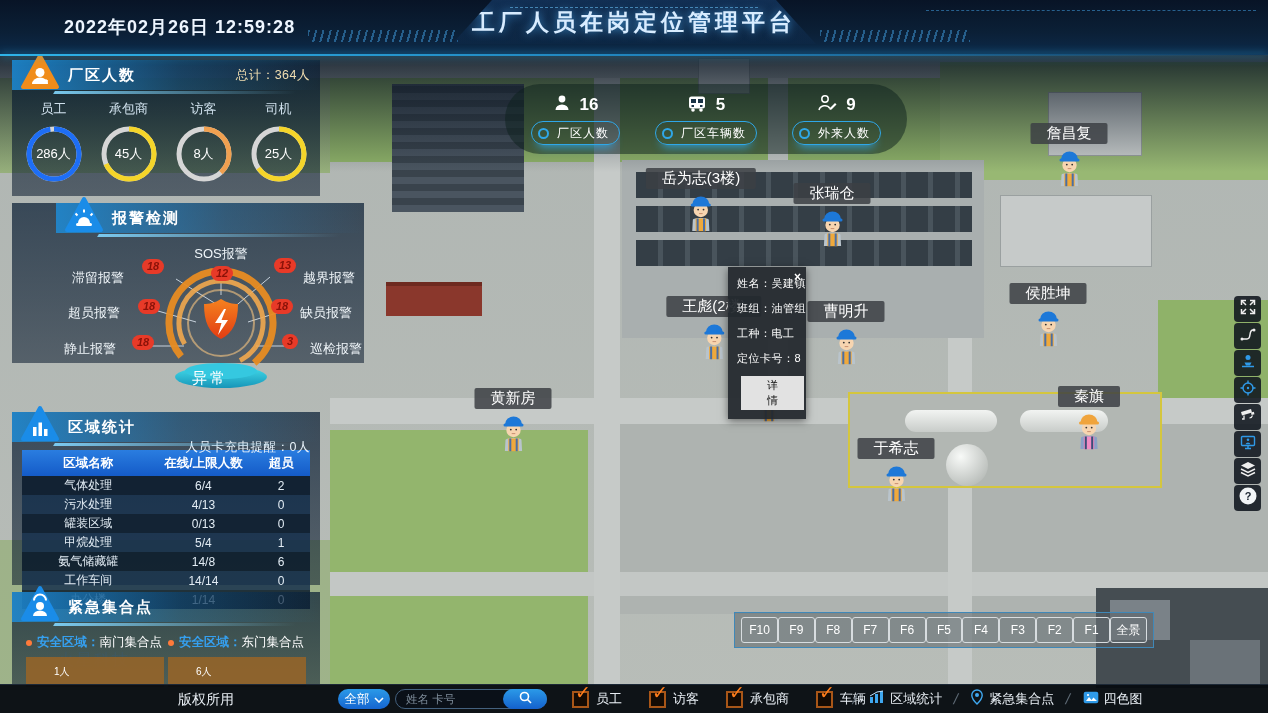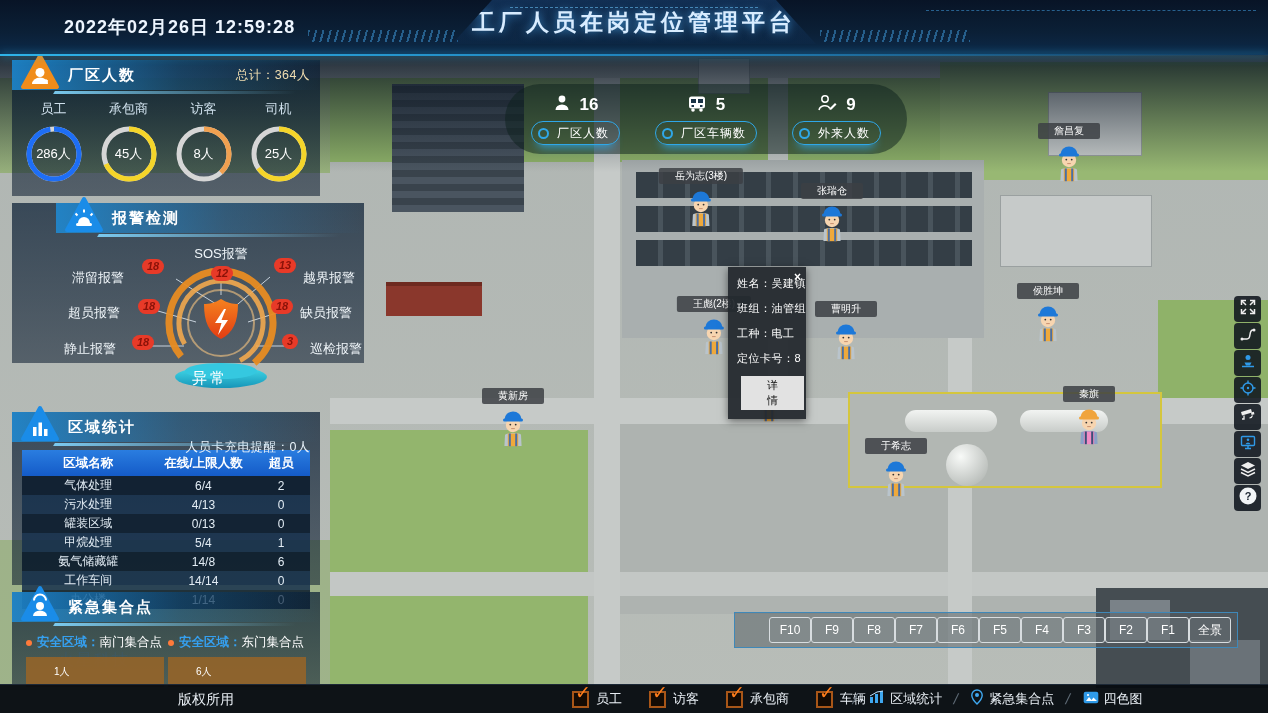--- a/index.html
+++ b/index.html
@@ -89,34 +89,34 @@
     background:rgba(12,32,28,.5);z-index:10;display:flex;justify-content:space-between;padding:0 26px;box-sizing:border-box;}
   .stat{display:flex;flex-direction:column;align-items:center;padding-top:9px;}
   .stat-top{display:flex;align-items:center;gap:9px;height:24px;}
   .stat-val{color:#fff;font-size:17px;font-weight:bold;}
   .stat-pill{margin-top:4px;height:22px;border:1px solid #2fa7e8;border-radius:12px;display:flex;align-items:center;
     padding:0 10px 0 6px;box-shadow:0 8px 10px -6px rgba(47,167,232,.85);}
   .stat-dot{width:7px;height:7px;border-radius:50%;border:2px solid #2fa7e8;margin-right:8px;}
   .stat-lab{color:#fff;font-size:12px;letter-spacing:1px;}
 
   .worker{position:absolute;z-index:8;display:flex;flex-direction:column;align-items:center;transform:translateX(-50%);}
-  .wlabel{background:rgba(60,64,68,.85);color:#fff;font-size:10px;padding:1px 16px;border-radius:2px;
+  .wlabel{background:rgba(60,64,68,.85);color:#fff;font-size:15px;padding:1px 16px;border-radius:2px;
     margin-bottom:2px;white-space:nowrap;}
 
   .popup{position:absolute;left:728px;top:267px;width:78px;z-index:15;box-sizing:border-box;
     background:rgba(35,40,46,.94);color:#fff;font-size:11px;padding:9px 6px 9px 9px;
     box-shadow:0 2px 8px rgba(0,0,0,.5);}
   .popup .row{margin-bottom:10px;letter-spacing:.5px;white-space:nowrap;}
   .popup .close{position:absolute;right:5px;top:3px;font-size:12px;font-weight:bold;cursor:pointer;color:#fff;}
   .popup .detail{display:inline-block;margin-left:4px;background:#e2e2e2;color:#111;
     padding:2px 26px;font-size:11px;}
 
-  .floorbar{position:absolute;left:734px;top:612px;width:504px;height:36px;z-index:10;box-sizing:border-box;
+  .floorbar{position:absolute;left:734px;top:612px;width:420px;height:36px;z-index:10;box-sizing:border-box;
     background:rgba(88,96,102,.55);border:1px solid #3f88b8;display:flex;align-items:center;
-    justify-content:flex-end;padding:0 6px;}
+    justify-content:center;padding:0 6px;}
   .fbtn{width:40px;height:24px;border:1px solid #d8dde0;border-radius:3px;color:#fff;font-size:12px;
     display:flex;align-items:center;justify-content:center;background:rgba(130,138,144,.25);cursor:pointer;}
 
   .tools{position:absolute;left:1234px;top:296px;z-index:14;display:flex;flex-direction:column;gap:1px;}
   .tool{width:27px;height:26px;background:rgba(16,22,30,.88);border-radius:4px;
     display:flex;align-items:center;justify-content:center;cursor:pointer;}
 
   
   footer{position:absolute;left:0;bottom:0;width:100%;height:28px;z-index:25;
     background:rgba(7,11,17,.96);border-top:1px solid #1c2836;color:#e8eef4;font-size:13px;}
@@ -660,20 +660,37 @@
       <div class="tool">
         <span><svg width="18" height="18" viewBox="0 0 18 18">
             <circle cx="9" cy="9" r="8.5" fill="#f2f5f7"></circle>
             <text x="9" y="13" font-size="11" font-weight="bold" text-anchor="middle" fill="#1a2430" font-family="Liberation Sans,sans-serif">?</text>
           </svg></span>
       </div>
     </div>
 
   <footer>
     <span class="f-copy">版权所用</span>
+    <div class="f-filter">
+      <div class="allbtn">
+        <span>全部</span>
+        <span><svg width="10" height="6" viewBox="0 0 10 6">
+              <path d="M1 1l4 4 4-4" stroke="#fff" stroke-width="1.6" fill="none"></path>
+            </svg></span>
+      </div>
+      <div class="search">
+        <input placeholder="姓名 卡号" style="">
+        <span class="go">
+            <span><svg width="13" height="13" viewBox="0 0 13 13">
+                <circle cx="5.5" cy="5.5" r="4" stroke="#fff" stroke-width="1.6" fill="none"></circle>
+                <path d="M8.5 8.5L12 12" stroke="#fff" stroke-width="1.6"></path>
+              </svg></span>
+          </span>
+      </div>
+    </div>
     <div class="f-checks" id="fchecks">
         <div class="chk">
           <span class="box">
             <b>✓</b>
           </span>
     <span class="l">员工</span>
         </div>
         <div class="chk">
           <span class="box">
             <b>✓</b>

